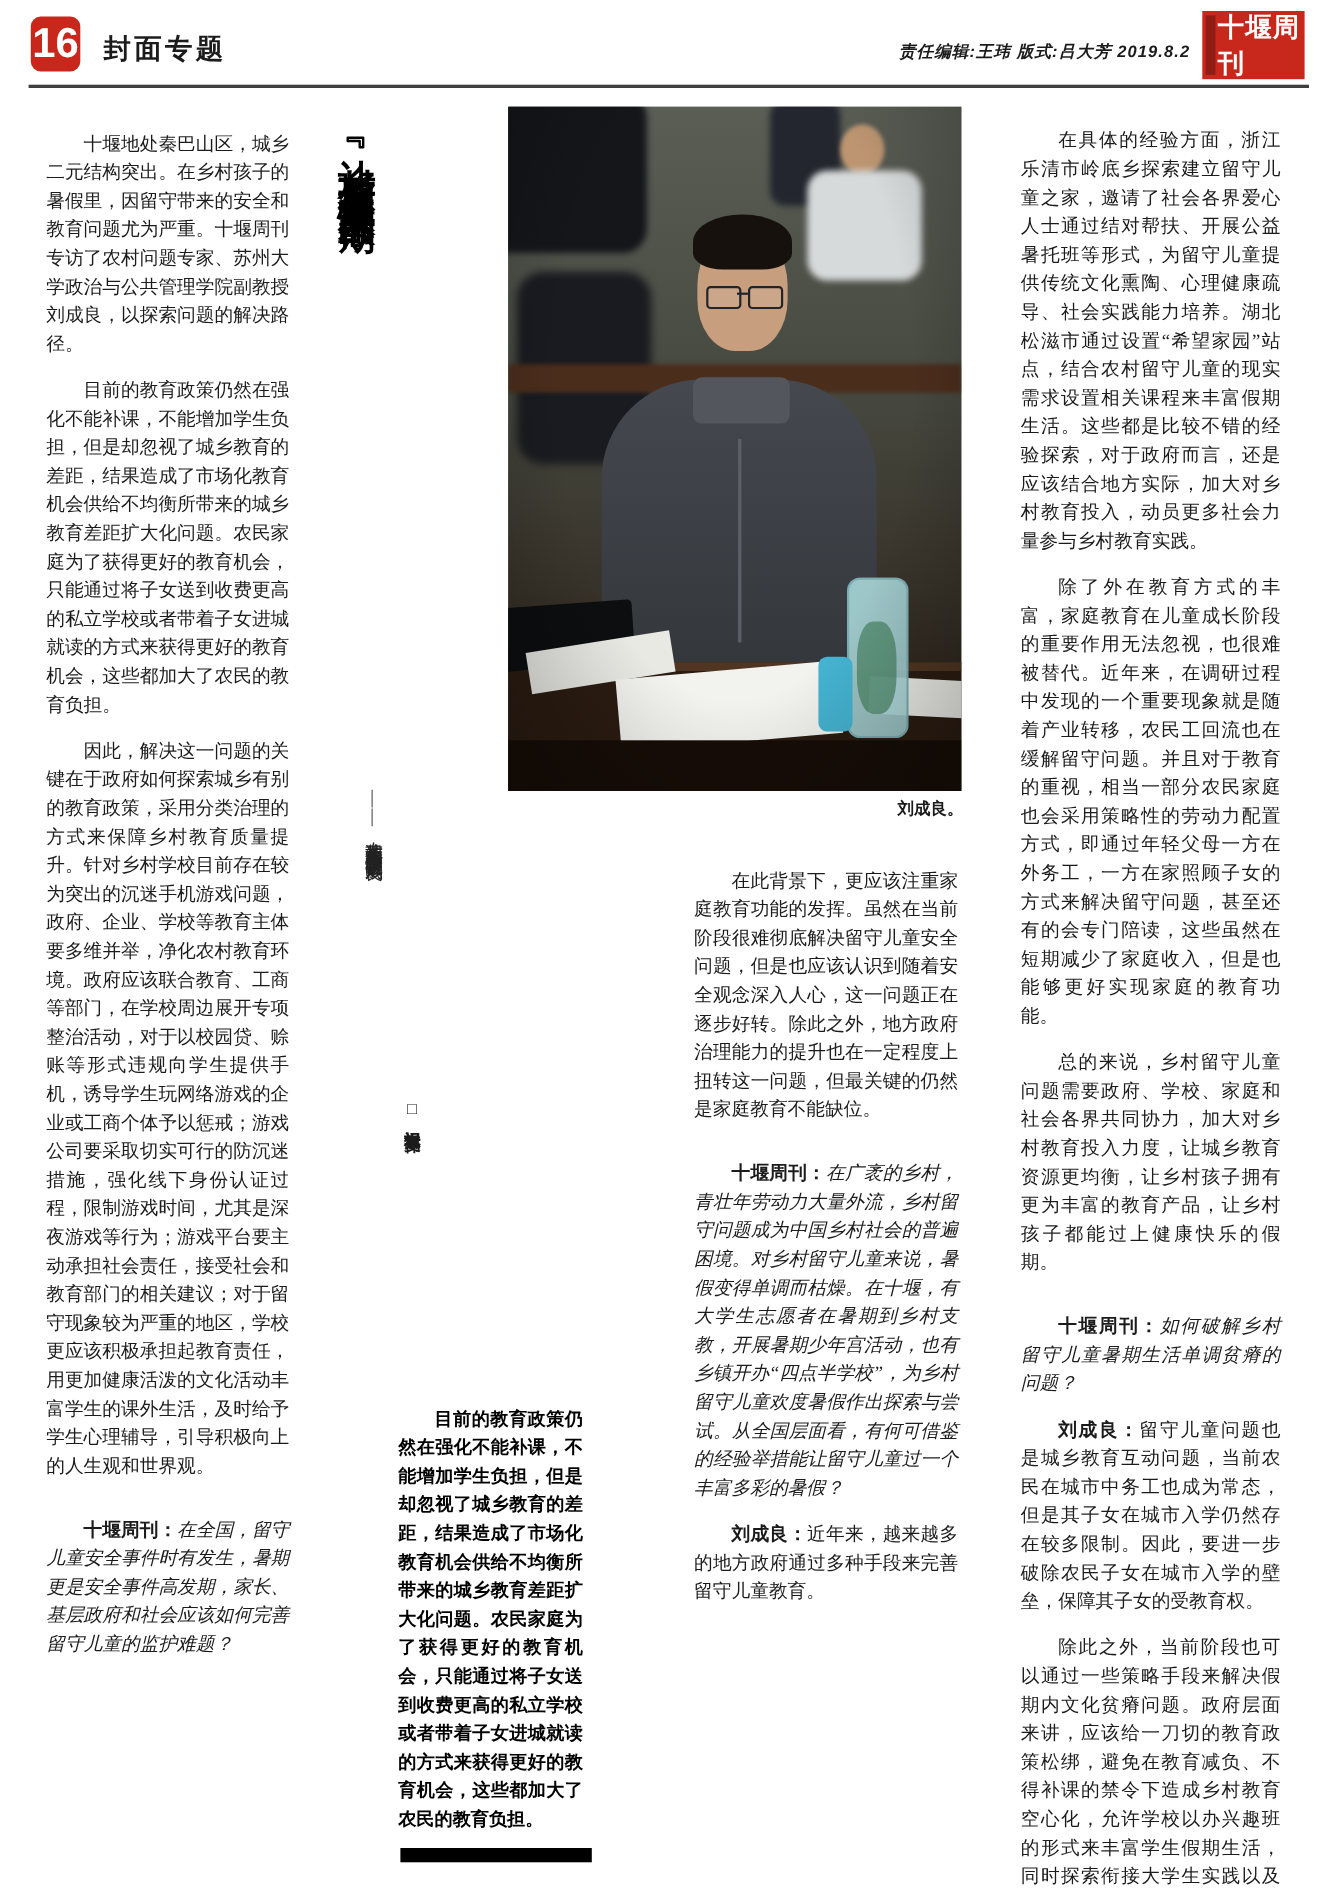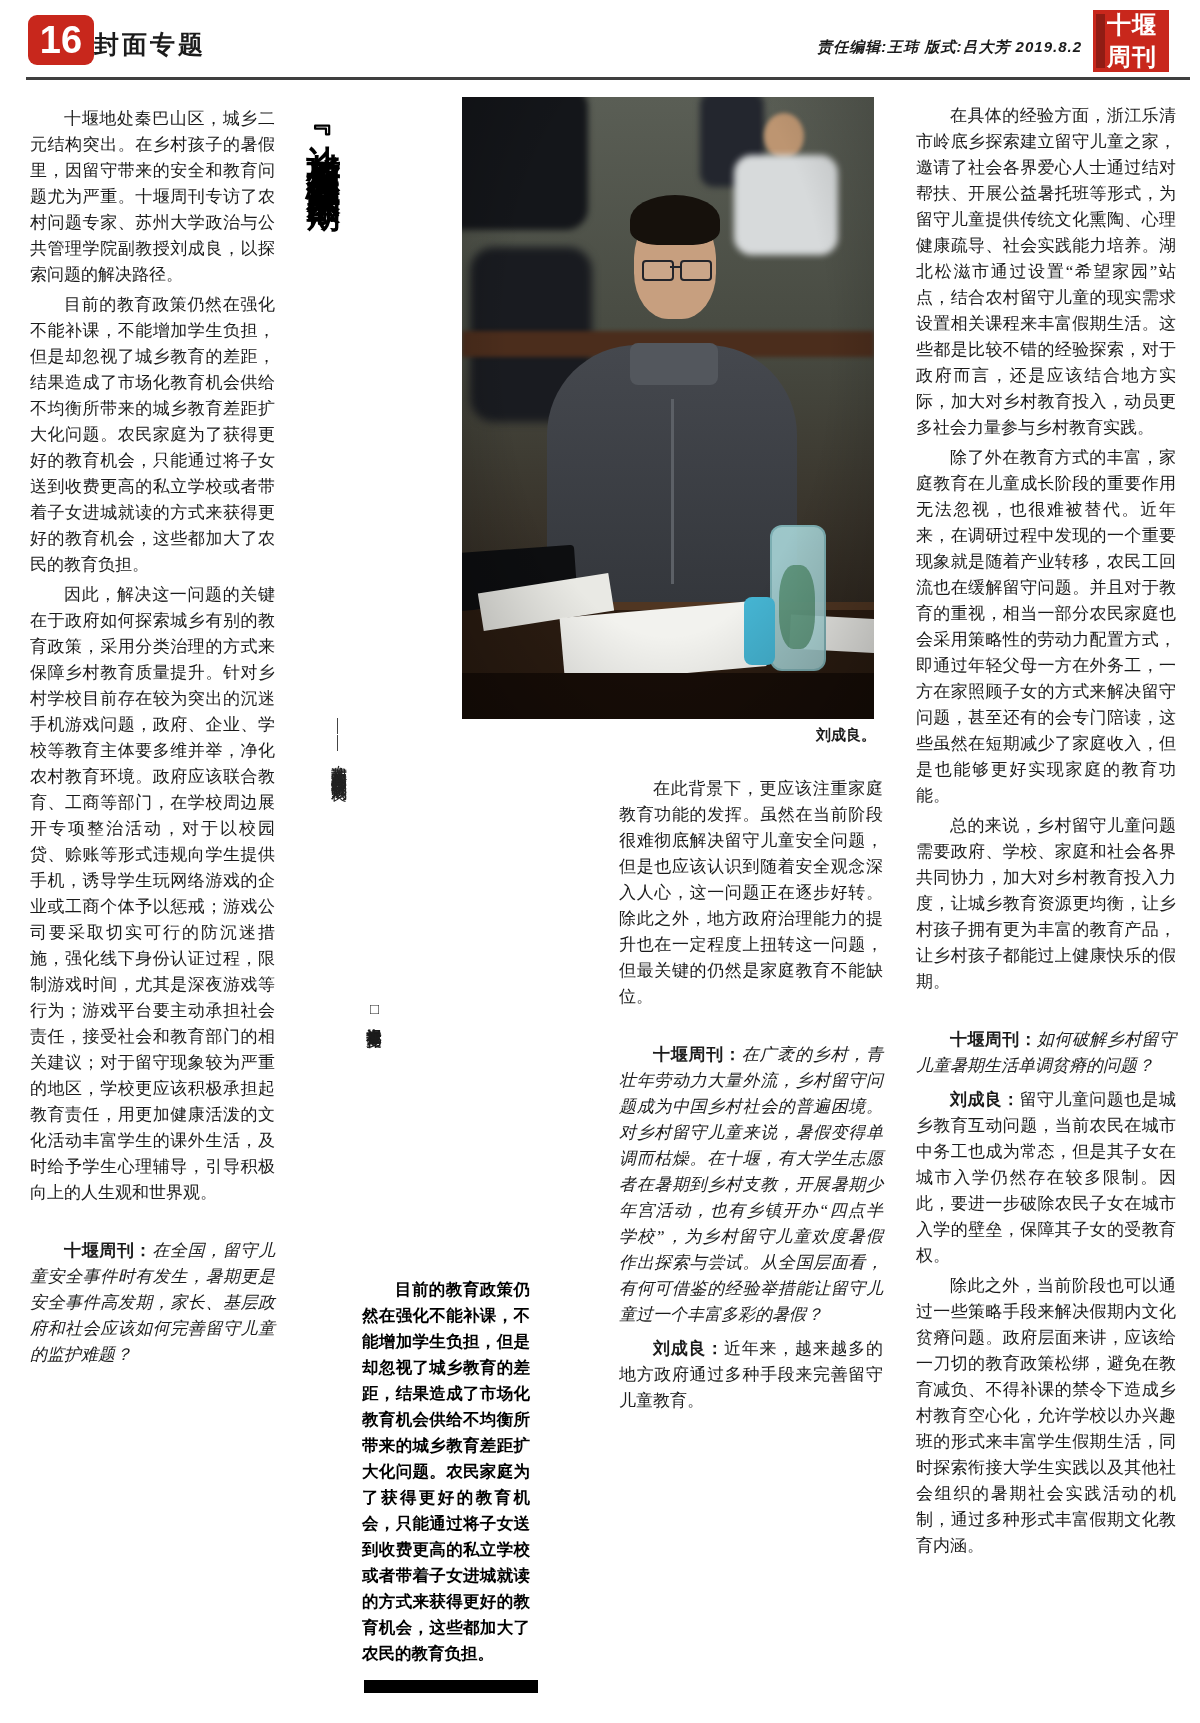--- a/index.html
+++ b/index.html
@@ -2,51 +2,51 @@
 <html lang="zh" style="--accent-red: #c8271c; --rule-gray: #3f3f3f;"><head>
 <meta charset="utf-8">
 <style>
   html,body { margin:0; padding:0; background:#ffffff; }
   .page {
     position:relative; width:1200px; height:1723px; background:#ffffff;
     font-family:"Liberation Serif", serif; color:#1b1b1b; overflow:hidden;
   }
   
   .badge {
-    position:absolute; left:28px; top:15px; width:66px; height:50px;
+    position:absolute; left:28px; top:15px; width:45px; height:50px;
     background:var(--accent-red,#c8271c); border-radius:9px; color:#fff;
     font-family:"Liberation Sans",sans-serif; font-size:38px; font-weight:bold;
     display:flex; align-items:center; justify-content:center;
   }
   .section-title {
     position:absolute; left:94px; top:28px; font-size:25px; font-weight:bold;
     font-family:Liberation Serif, serif; letter-spacing:3px;
   }
   .editor-line {
     position:absolute; right:118px; top:38px; font-size:15px; font-style:italic;
     font-weight:bold; font-family:"Liberation Sans",sans-serif; letter-spacing:1px;
   }
   .masthead {
-    position:absolute; left:1093px; top:10px; width:76px; height:62px;
+    position:absolute; left:1093px; top:10px; width:93px; height:62px;
     background:var(--accent-red,#c8271c);
   }
   .masthead-strip { position:absolute; left:3px; top:4px; bottom:4px; width:9px; background:rgba(0,0,0,.28); }
   .masthead-text {
     position:absolute; left:14px; right:2px; top:0; bottom:0;
     display:flex; align-items:center; justify-content:center;
     color:#fff; font-size:24px; font-weight:bold; letter-spacing:1px;
   }
   .header-rule { position:absolute; left:26px; top:77px; width:1164px; height:3px; background:#3f3f3f; }
 
   
   .col { position:absolute; font-size:17px; line-height:26px; text-align:justify; }
   .col-left  { left:26px;  top:102px; width:253px; }
   .col-mid   { left:615px; top:772px; width:272px; }
   .col-right { left:912px; top:99px;  width:268px; }
-  .para { margin:4px; text-indent:2em; }
+  .para { margin:16px; text-indent:2em; }
   .para.noindent { text-indent:0; }
   .question { font-style:italic; margin-top:32px; margin-bottom:8px; }
   .lead { font-style:normal; font-weight:bold; font-family:"Liberation Sans",sans-serif; }
 
   
   .headline {
     position:absolute; left:300px; top:114px; height:625px; margin:0;
     writing-mode:vertical-rl; font-size:34px; font-weight:bold; letter-spacing:4px;
     color:#000;
   }

